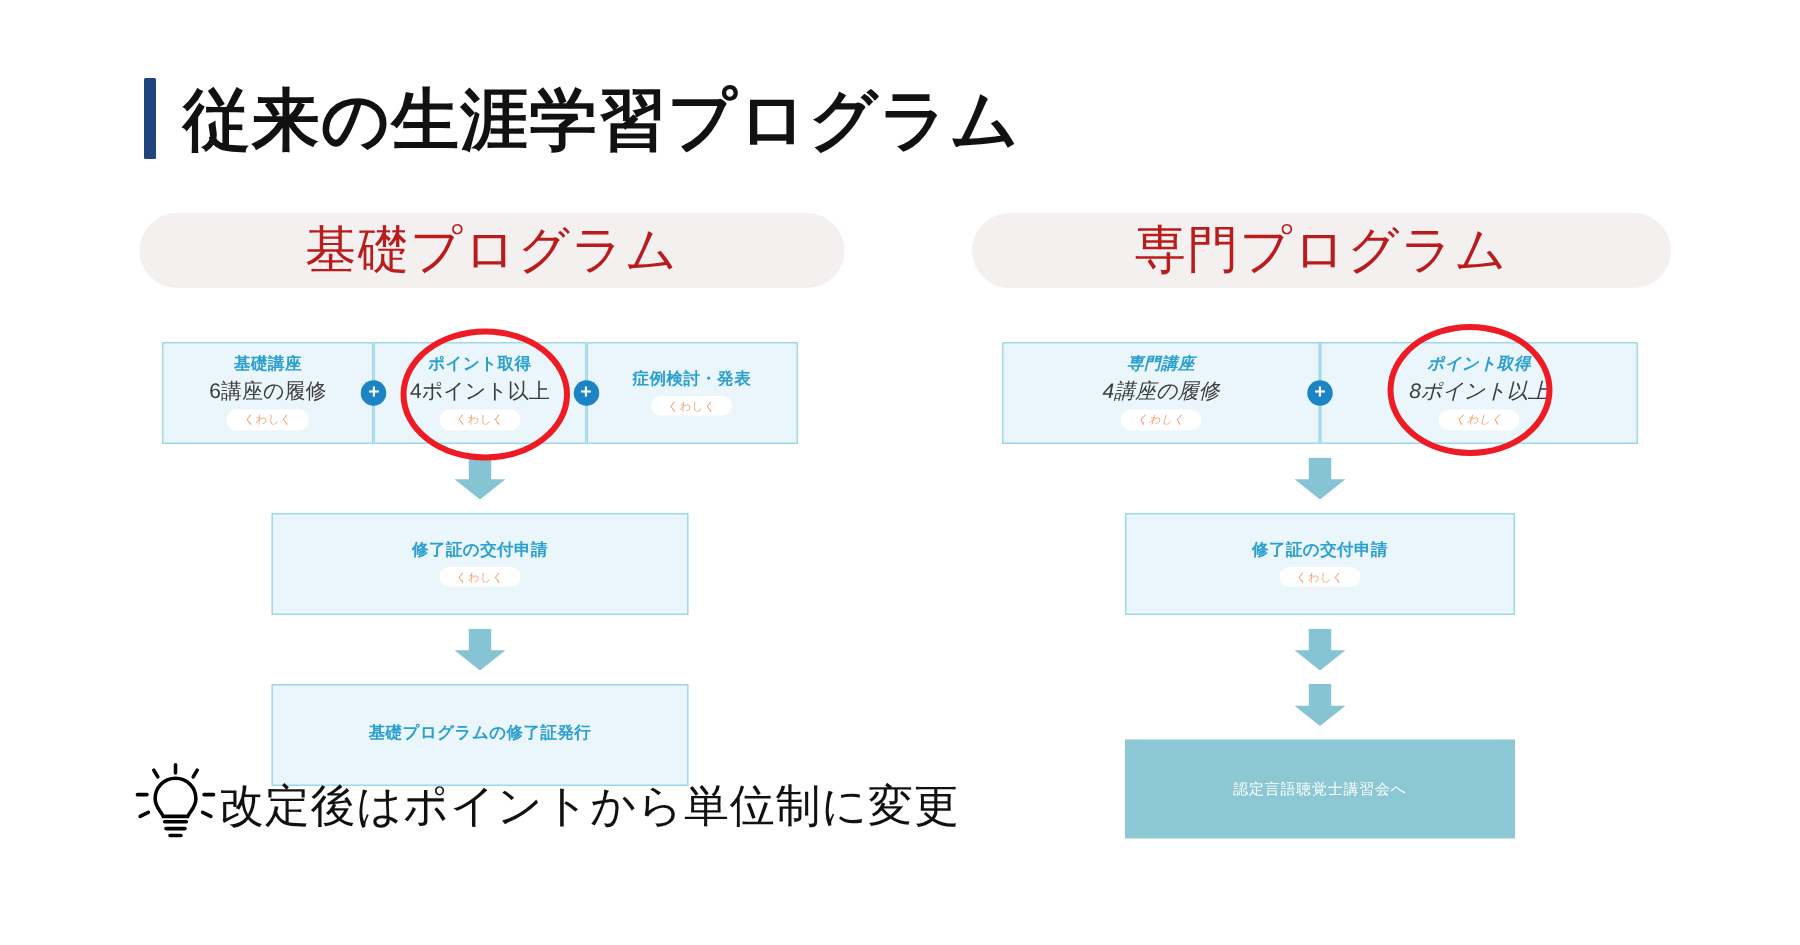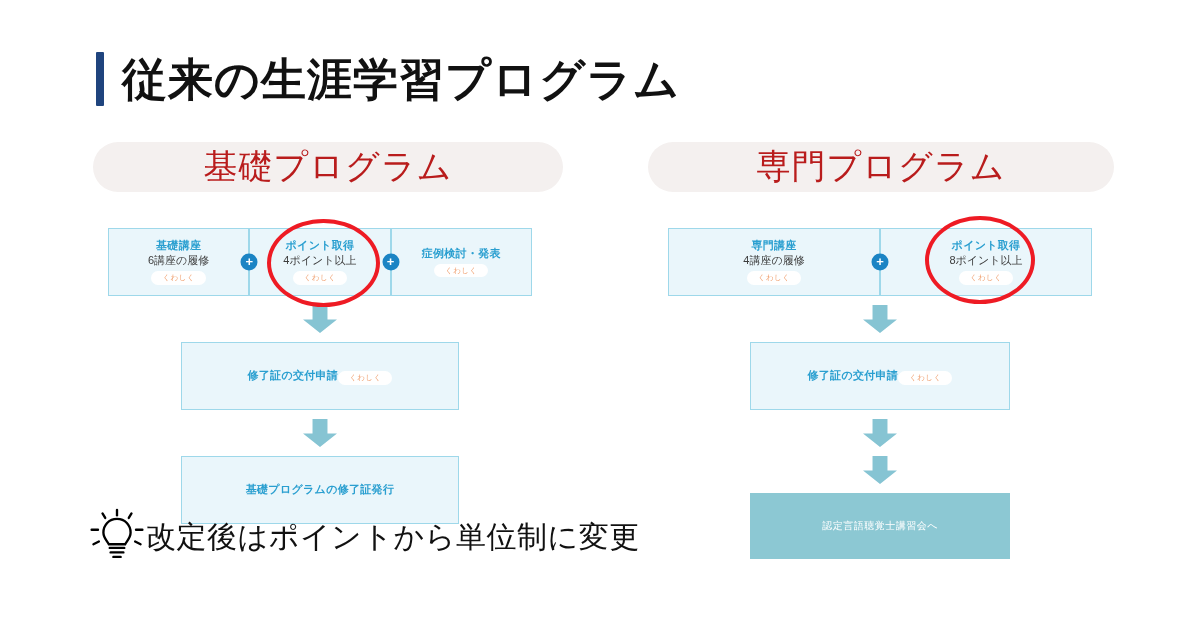--- a/index.html
+++ b/index.html
@@ -45,28 +45,28 @@
   .box{
     background:#eaf6fb;
     border:1.5px solid #9ed8ea;
     box-sizing:border-box;
     display:flex;flex-direction:column;
     align-items:center;justify-content:center;
     position:relative;
   }
   .toprow .box{height:68px;}
   #col-left .toprow .box{width:141.3px;}
-  #col-right .toprow .box{width:212px;}
+  #col-right .toprow .box{width:212px;font-style:italic;}
 
   .box-title{
     font-size:11px;font-weight:bold;color:#2a9fd0;
     line-height:1.2;margin:0;letter-spacing:.3px;
   }
   .box-sub{
-    font-size:11px;color:#3c3c3c;margin-top:2px;line-height:1.2;
+    font-size:14px;color:#3c3c3c;margin-top:2px;line-height:1.2;
   }
   .kuwashiku{
     margin-top:4px;
     background:#ffffff;border-radius:9px;
     padding:2px 11px;
     font-size:7.5px;color:#f0a070;letter-spacing:.4px;
     line-height:1.3;
   }
 
   
@@ -84,21 +84,21 @@
   .arrow{
     width:34px;height:28px;margin:9px auto;
     background:#86c4d3;
     clip-path:polygon(28% 0,72% 0,72% 52%,100% 52%,50% 100%,0 52%,28% 52%);
   }
 
   
   .wide{
     width:100%;height:68px;
     background:#eaf6fb;border:1.5px solid #9ed8ea;box-sizing:border-box;
-    display:flex;align-items:center;justify-content:center;
+    display:flex;flex-direction:column;align-items:center;justify-content:center;
   }
   #col-left .wide{width:278px;margin-left:73px;}
   #col-right .wide{width:260px;margin-left:82px;}
   .wide .box-title{font-size:11px;}
 
   .final{
     width:260px;margin-left:82px;height:66px;
     background:#8cc8d3;
     display:flex;align-items:center;justify-content:center;
   }

